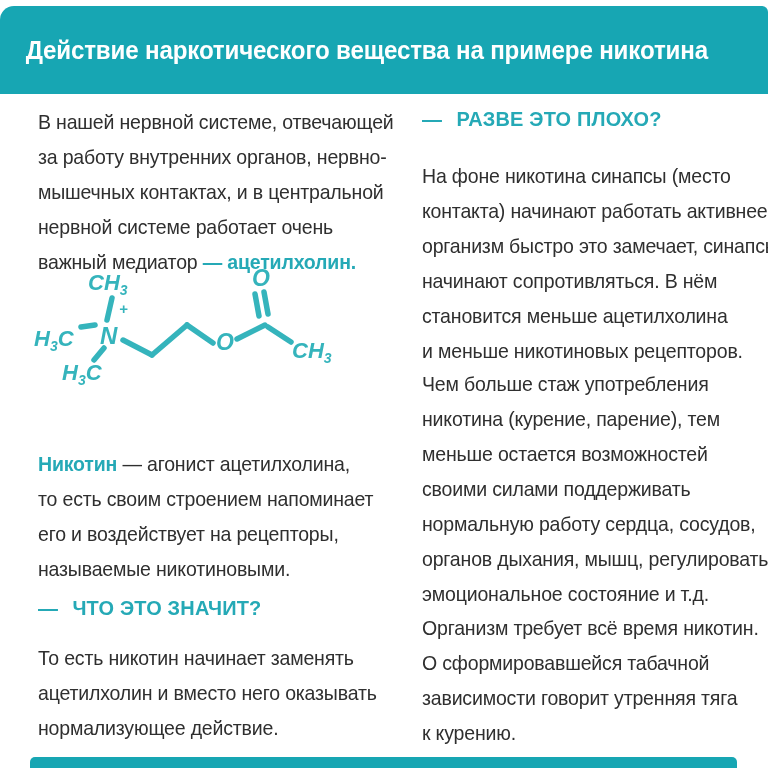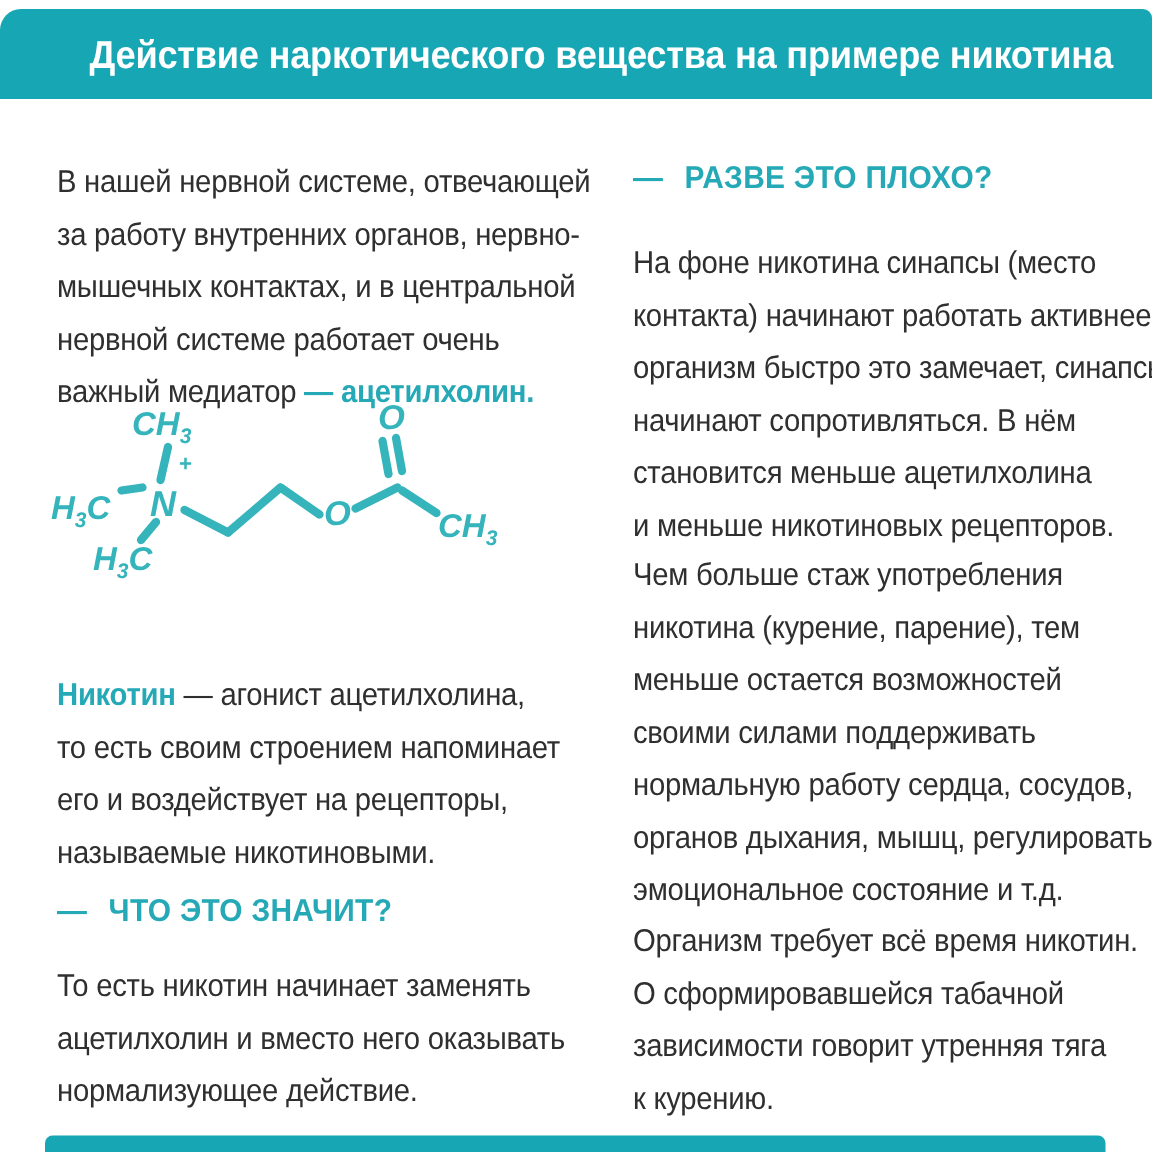--- a/index.html
+++ b/index.html
@@ -5,24 +5,24 @@
   html,body{margin:0;padding:0;}
   body{
     width:768px;height:768px;
     background:#ffffff;
     font-family:"Liberation Sans","DejaVu Sans",sans-serif;
     position:relative;
     overflow:hidden;
     color:#2f2f2f;
   }
   .header{
-    position:absolute;left:0;top:6px;width:768px;height:60px;
+    position:absolute;left:0;top:6px;width:768px;height:88px;
     background:#17a6b3;
     border-radius:14px 6px 0 0;
-    display:flex;align-items:center;justify-content:flex-end;
+    display:flex;align-items:center;justify-content:flex-start;
   }
   .header .title{
     color:#ffffff;font-weight:bold;font-size:26px;
     letter-spacing:-0.2px;white-space:nowrap;
     transform:scaleX(0.93);transform-origin:50% 50%;
   }
   .para{
     position:absolute;
     font-size:21px;line-height:35px;letter-spacing:-0.2px;
     white-space:pre;

